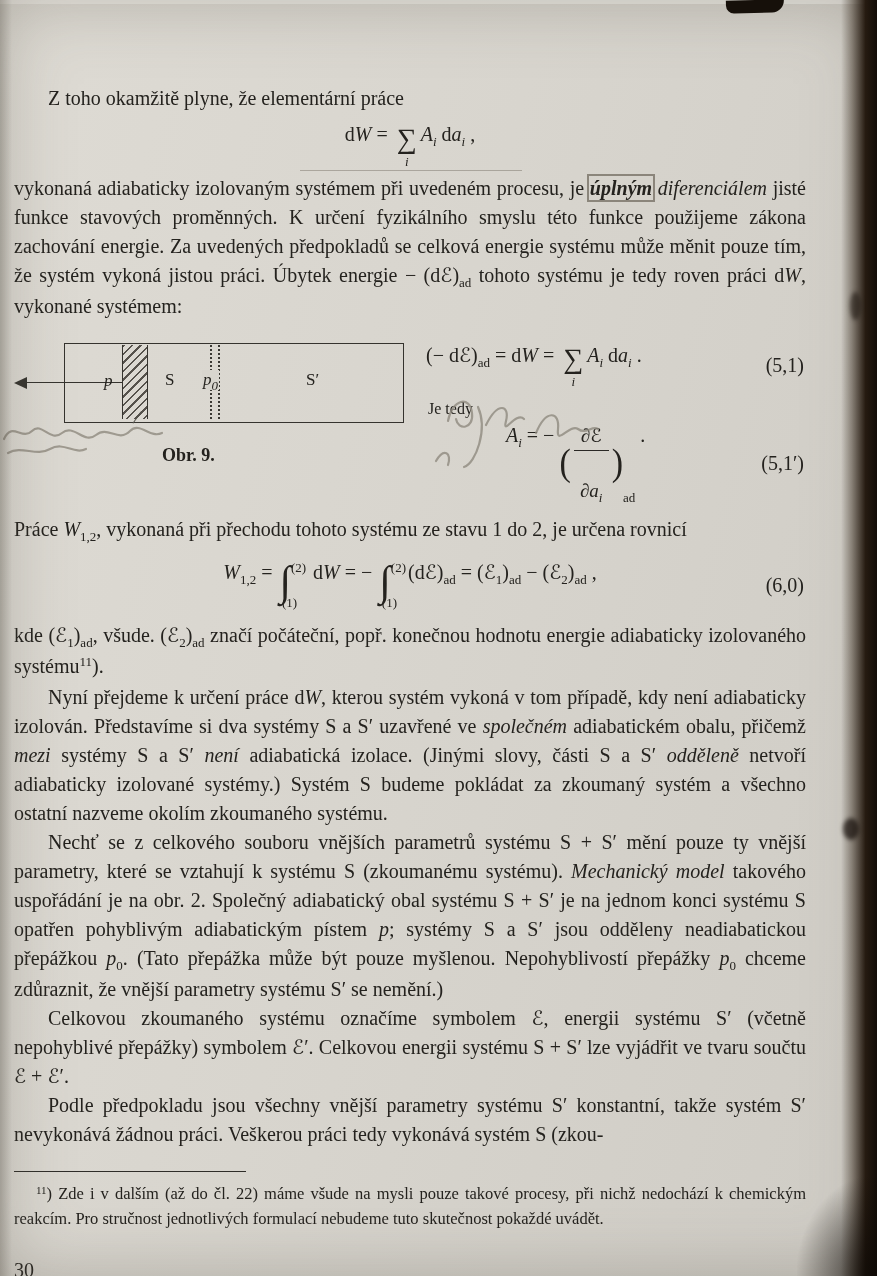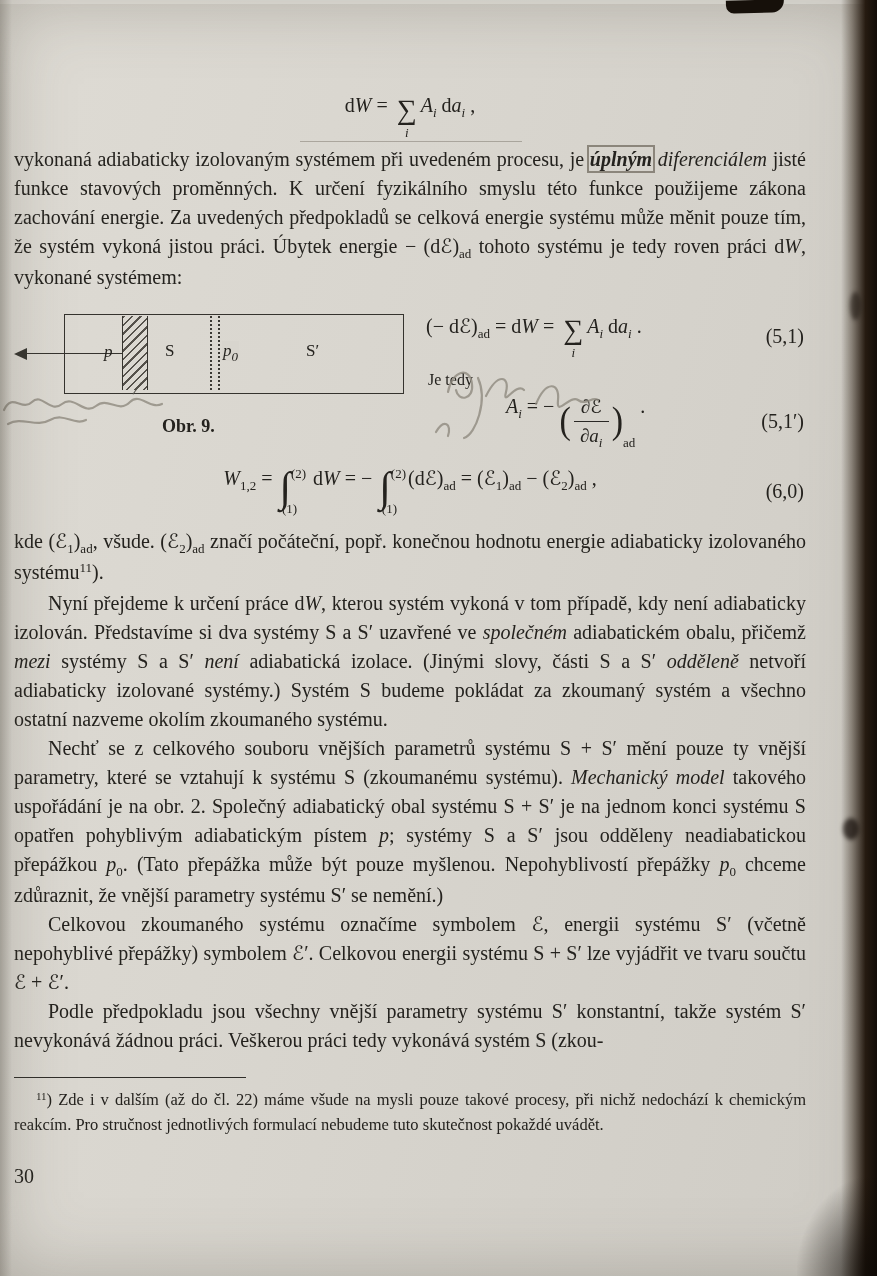--- a/index.html
+++ b/index.html
@@ -32,38 +32,38 @@
   .eqnum{position:absolute;right:2px;top:50%;transform:translateY(-50%);font-size:20px;}
   .sig{display:inline-flex;flex-direction:column;align-items:center;align-self:center;margin:0 4px;transform:translateY(2px);}
   .sig .sym{font-size:28px;line-height:1;}
   .sig .lim{font-size:13px;font-style:italic;line-height:1;margin-top:2px;}
   .intwrap{display:inline-flex;align-self:center;margin:0 2px;}
   .int{font-size:42px;line-height:1;font-weight:300;}
   .lims{display:flex;flex-direction:column;justify-content:space-between;height:48px;font-size:13px;line-height:1;padding:1px 0 2px;}
   .lims .lo{transform:translateX(-9px);}
   .frac{display:inline-flex;flex-direction:column;align-items:center;align-self:center;margin:0 3px;line-height:1.25;font-size:19px;}
   .frac .num{padding:0 7px 2px;border-bottom:1.6px solid #2a2825;}
-  .frac .den{padding-top:2px;}
+  .frac .den{padding-top:2px;margin-top:26px;}
   .bigp{font-size:34px;align-self:center;line-height:1;transform:scaleY(1.12);}
   .lowsub{font-size:13px;align-self:flex-end;position:relative;top:3px;}
 
   .figrow{display:flex;margin:16px 0 8px;position:relative;}
   .figcol{width:412px;flex:0 0 auto;}
   .figdraw{position:relative;height:96px;width:410px;}
   .fig-box{position:absolute;left:50px;top:6px;width:338px;height:78px;border:1.6px solid #35332e;}
   .fig-piston{position:absolute;left:108px;top:8px;width:24px;height:74px;border-left:1.6px solid #35332e;border-right:1.6px solid #35332e;
     background:repeating-linear-gradient(135deg,rgba(62,58,52,.85) 0 1.6px,rgba(0,0,0,0) 1.6px 6px);}
   .fig-partition{position:absolute;left:196px;top:8px;width:6px;height:74px;border-left:2px dotted #3a3833;border-right:2px dotted #3a3833;}
   .fig-rod{position:absolute;left:8px;top:45px;width:100px;border-top:1.8px solid #35332e;}
   .fig-arrowhead{position:absolute;left:0;top:40px;width:0;height:0;border-top:6px solid transparent;border-bottom:6px solid transparent;border-right:13px solid #35332e;}
   .fig-slash{position:absolute;left:116px;top:80px;width:14px;border-top:1.6px solid #55524c;transform:rotate(-55deg);}
   .fig-label{position:absolute;font-size:17px;}
   .lbl-p{left:90px;top:34px;font-style:italic;}
   .lbl-S{left:151px;top:33px;}
-  .lbl-p0{left:208px;top:33px;font-style:italic;background:#d8d5ce;padding:0 1px;}
+  .lbl-p0{left:188px;top:33px;font-style:italic;background:#d8d5ce;padding:0 1px;}
   .lbl-S2{left:292px;top:33px;}
   .figcaption{margin:12px 0 0 148px;font-size:18px;font-weight:bold;}
 
   .eqcol{flex:1;position:relative;padding-top:2px;}
   .eqline{position:relative;display:flex;font-size:20px;margin:4px 0;}
   .jetedy{font-size:16px;margin:14px 0 6px 2px;}
 
   .fn-rule{width:232px;border-top:1.6px solid #2f2d29;margin:22px 0 10px;}
   .fn{font-size:16.5px;line-height:24px;text-align:justify;text-indent:22px;margin:0;}
   .fn .sup{font-size:11px;top:-5px;}
@@ -74,20 +74,21 @@
 </style>
 </head>
 <body>
 
 <div class="page">
   <div class="top-edge"></div>
   <div class="left-shade"></div>
 
   <div class="content">
 
+    <p class="para ind"><span>Z toho okamžitě plyne, že elementární práce</span></p>
 
     <div class="eqrow">
       <span class="eq"><span>d</span><span class="i">W</span><span>&nbsp;=&nbsp;</span><span class="sig"><span class="sym">∑</span><span class="lim">i</span></span><span class="i">A</span><span class="sub i">i</span><span>&nbsp;d</span><span class="i">a</span><span class="sub i">i</span><span>&nbsp;,</span></span>
       <div class="streak streak-eq" style="position:absolute;bottom:-5px;left:calc(50% - 110px);width:222px;"></div>
     </div>
 
     <p class="para"><span>vykonaná adiabaticky izolovaným systémem při uvedeném procesu, je </span><span class="i boxed">úplným</span><span> </span><span class="i">diferenciálem</span><span> jisté funkce stavových proměnných. K určení fyzikálního smyslu této funkce použijeme zákona zachování energie. Za uvedených předpokladů se celková energie systému může měnit pouze tím, že systém vykoná jistou práci. Úbytek energie − (d</span><span class="scr">ℰ</span><span>)</span><span class="sub">ad</span><span> tohoto systému je tedy roven práci d</span><span class="i">W</span><span>, vykonané systémem:</span></p>
 
     <div class="figrow">
       <div class="figcol">
@@ -122,20 +123,21 @@
         <path d="M4,62 C12,44 22,64 32,54 C42,44 50,66 62,56 C74,46 84,68 96,58 C108,48 118,66 130,54 C140,44 150,62 162,56"></path>
         <path d="M8,76 C22,68 36,80 50,72 C64,64 74,78 86,72"></path>
         <path d="M448,44 C452,22 470,18 472,36 C474,52 458,54 456,42"></path>
         <path d="M486,48 C498,24 510,28 506,44 C502,60 516,34 524,42"></path>
         <path d="M478,30 C488,52 476,86 464,90"></path>
         <path d="M536,56 C546,32 560,34 558,52 C556,70 570,46 578,52 C586,58 592,48 598,52"></path>
         <path d="M436,84 C444,70 452,76 448,88"></path>
       </svg>
     </div>
 
+    <p class="para"><span>Práce </span><span class="i">W</span><span class="sub">1,2</span><span>, vykonaná při přechodu tohoto systému ze stavu 1 do 2, je určena rovnicí</span></p>
 
     <div class="eqrow" style="margin:14px 0 10px;">
       <span class="eq"><span class="i">W</span><span class="sub">1,2</span><span>&nbsp;=&nbsp;</span><span class="intwrap"><span class="int">∫</span><span class="lims"><span class="hi">(2)</span><span class="lo">(1)</span></span></span><span>&nbsp;d</span><span class="i">W</span><span>&nbsp;=&nbsp;−&nbsp;</span><span class="intwrap"><span class="int">∫</span><span class="lims"><span class="hi">(2)</span><span class="lo">(1)</span></span></span><span>(d</span><span class="scr">ℰ</span><span>)</span><span class="sub">ad</span><span>&nbsp;=&nbsp;(</span><span class="scr">ℰ</span><span class="sub">1</span><span>)</span><span class="sub">ad</span><span>&nbsp;−&nbsp;(</span><span class="scr">ℰ</span><span class="sub">2</span><span>)</span><span class="sub">ad</span><span>&nbsp;,</span></span>
       <span class="eqnum">(6,0)</span>
     </div>
 
     <p class="para"><span>kde (</span><span class="scr">ℰ</span><span class="sub">1</span><span>)</span><span class="sub">ad</span><span>, všude. (</span><span class="scr">ℰ</span><span class="sub">2</span><span>)</span><span class="sub">ad</span><span> značí počáteční, popř. konečnou hodnotu energie adiabaticky izolovaného systému</span><span class="sup">11</span><span>).</span></p>
     <p class="para ind"><span>Nyní přejdeme k určení práce d</span><span class="i">W</span><span>, kterou systém vykoná v tom případě, kdy není adiabaticky izolován. Představíme si dva systémy S a S′ uzavřené ve </span><span class="i">společném</span><span> adiabatickém obalu, přičemž </span><span class="i">mezi</span><span> systémy S a S′ </span><span class="i">není</span><span> adiabatická izolace. (Jinými slovy, části S a S′ </span><span class="i">odděleně</span><span> netvoří adiabaticky izolované systémy.) Systém S budeme pokládat za zkoumaný systém a všechno ostatní nazveme okolím zkoumaného systému.</span></p>
     <p class="para ind"><span>Nechť se z celkového souboru vnějších parametrů systému S + S′ mění pouze ty vnější parametry, které se vztahují k systému S (zkoumanému systému). </span><span class="i">Mechanický model</span><span> takového uspořádání je na obr. 2. Společný adiabatický obal systému S + S′ je na jednom konci systému S opatřen pohyblivým adiabatickým pístem </span><span class="i">p</span><span>; systémy S a S′ jsou odděleny neadiabatickou přepážkou </span><span class="i">p</span><span class="sub">0</span><span>. (Tato přepážka může být pouze myšlenou. Nepohyblivostí přepážky </span><span class="i">p</span><span class="sub">0</span><span> chceme zdůraznit, že vnější parametry systému S′ se nemění.)</span></p>
     <p class="para ind"><span>Celkovou zkoumaného systému označíme symbolem </span><span class="scr">ℰ</span><span>, energii systému S′ (včetně nepohyblivé přepážky) symbolem </span><span class="scr">ℰ</span><span>′. Celkovou energii systému S + S′ lze vyjádřit ve tvaru součtu </span><span class="scr">ℰ</span><span> + </span><span class="scr">ℰ</span><span>′.</span></p>

